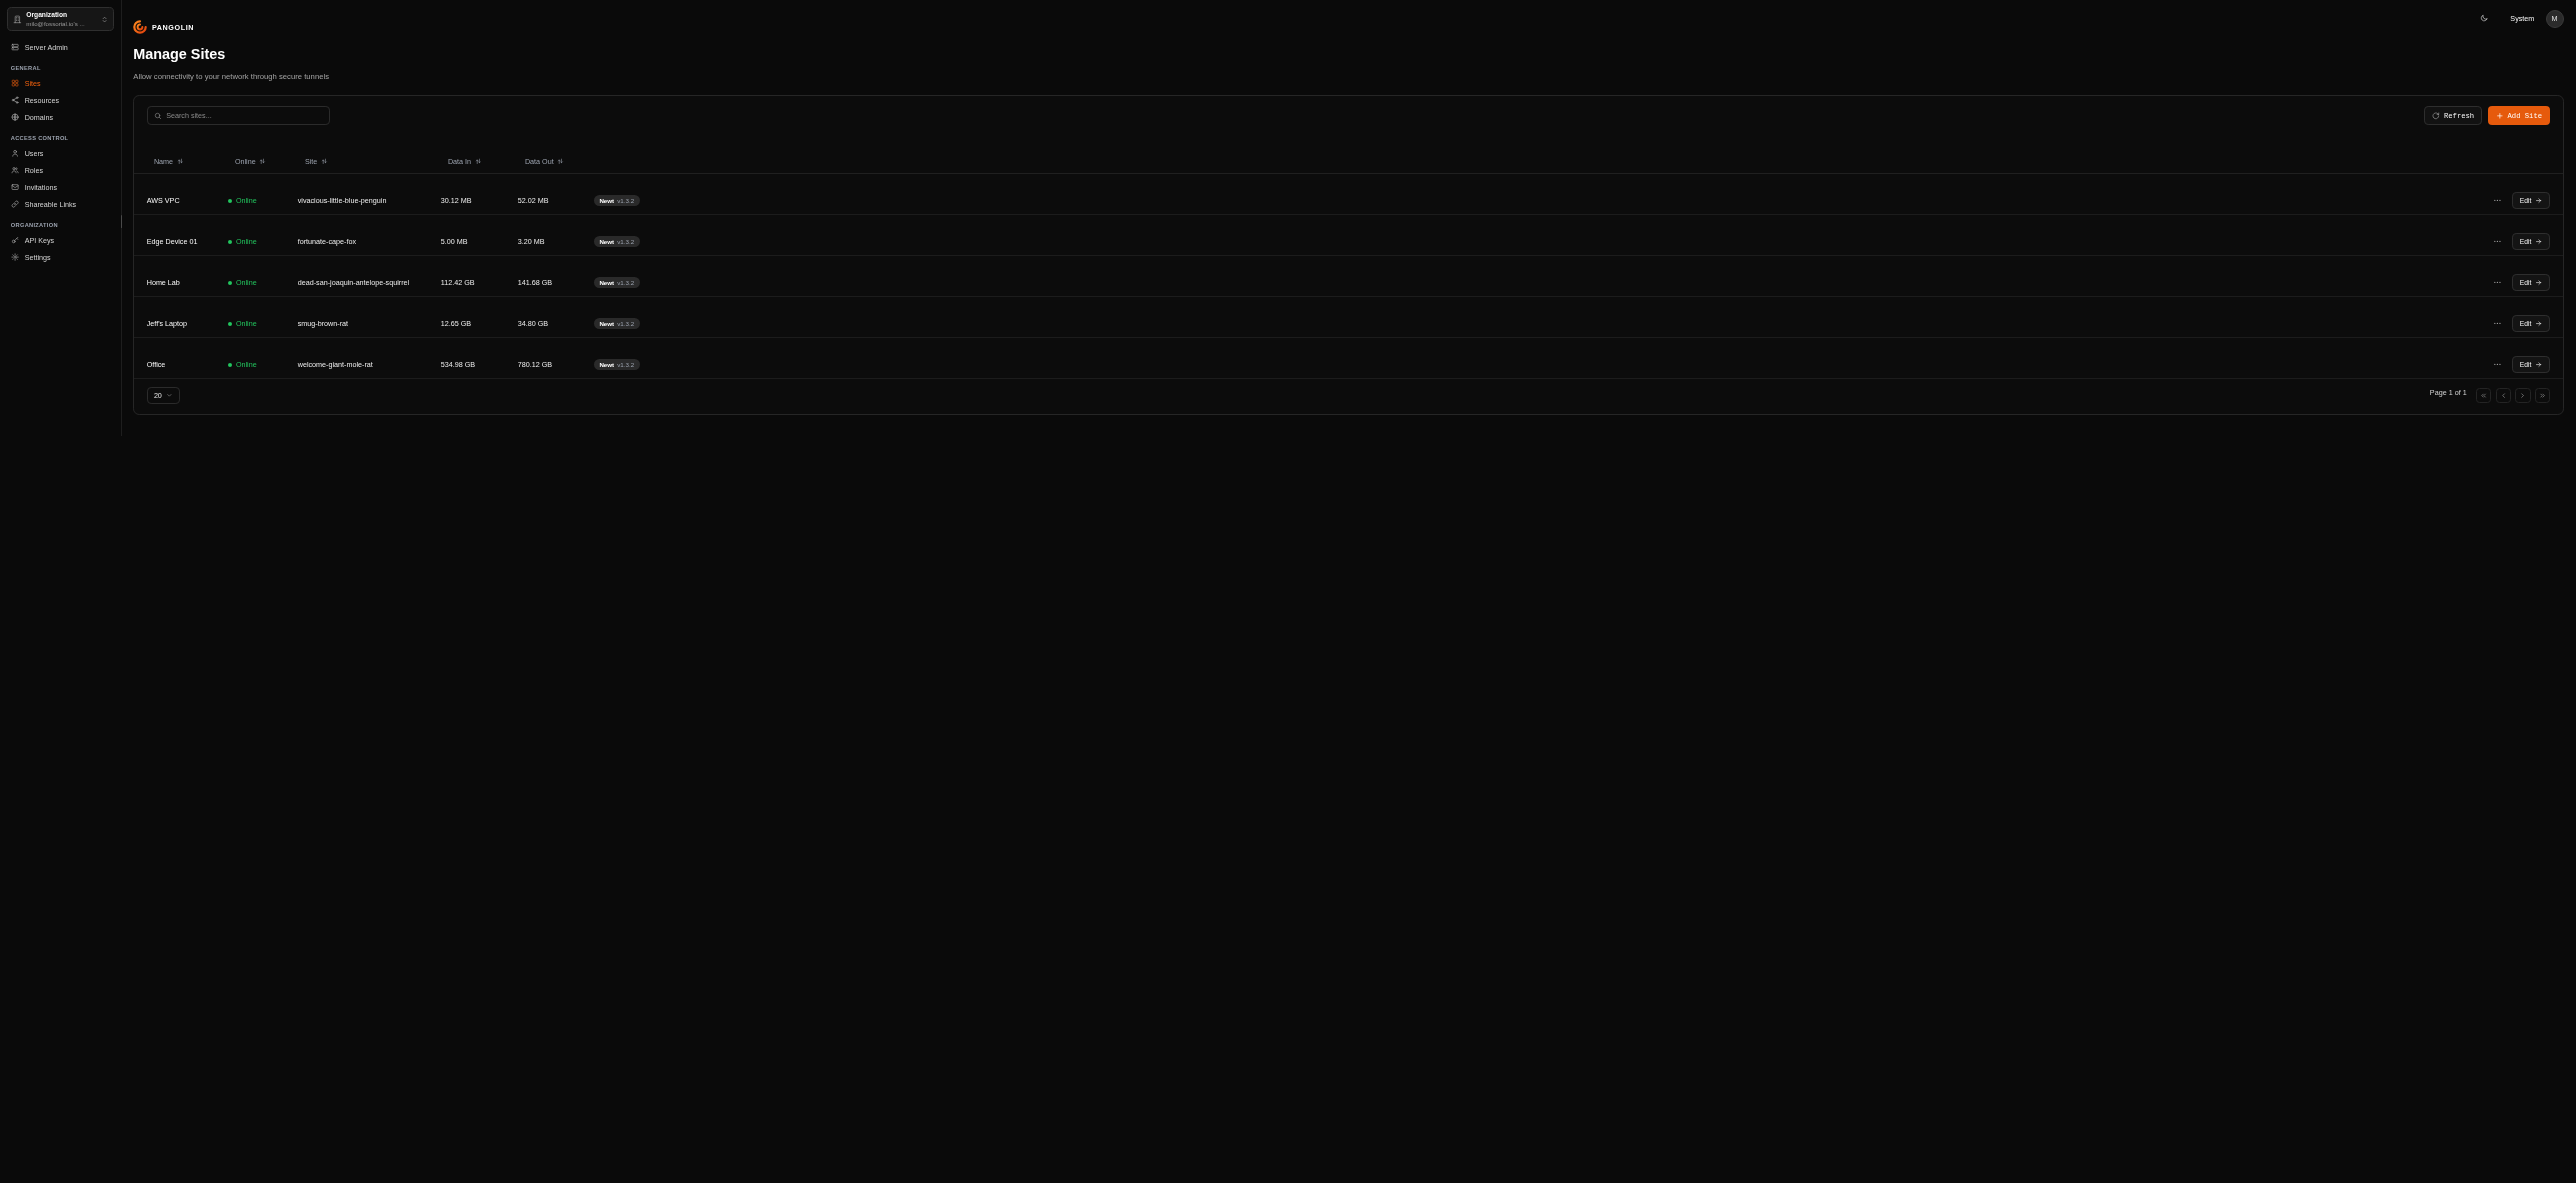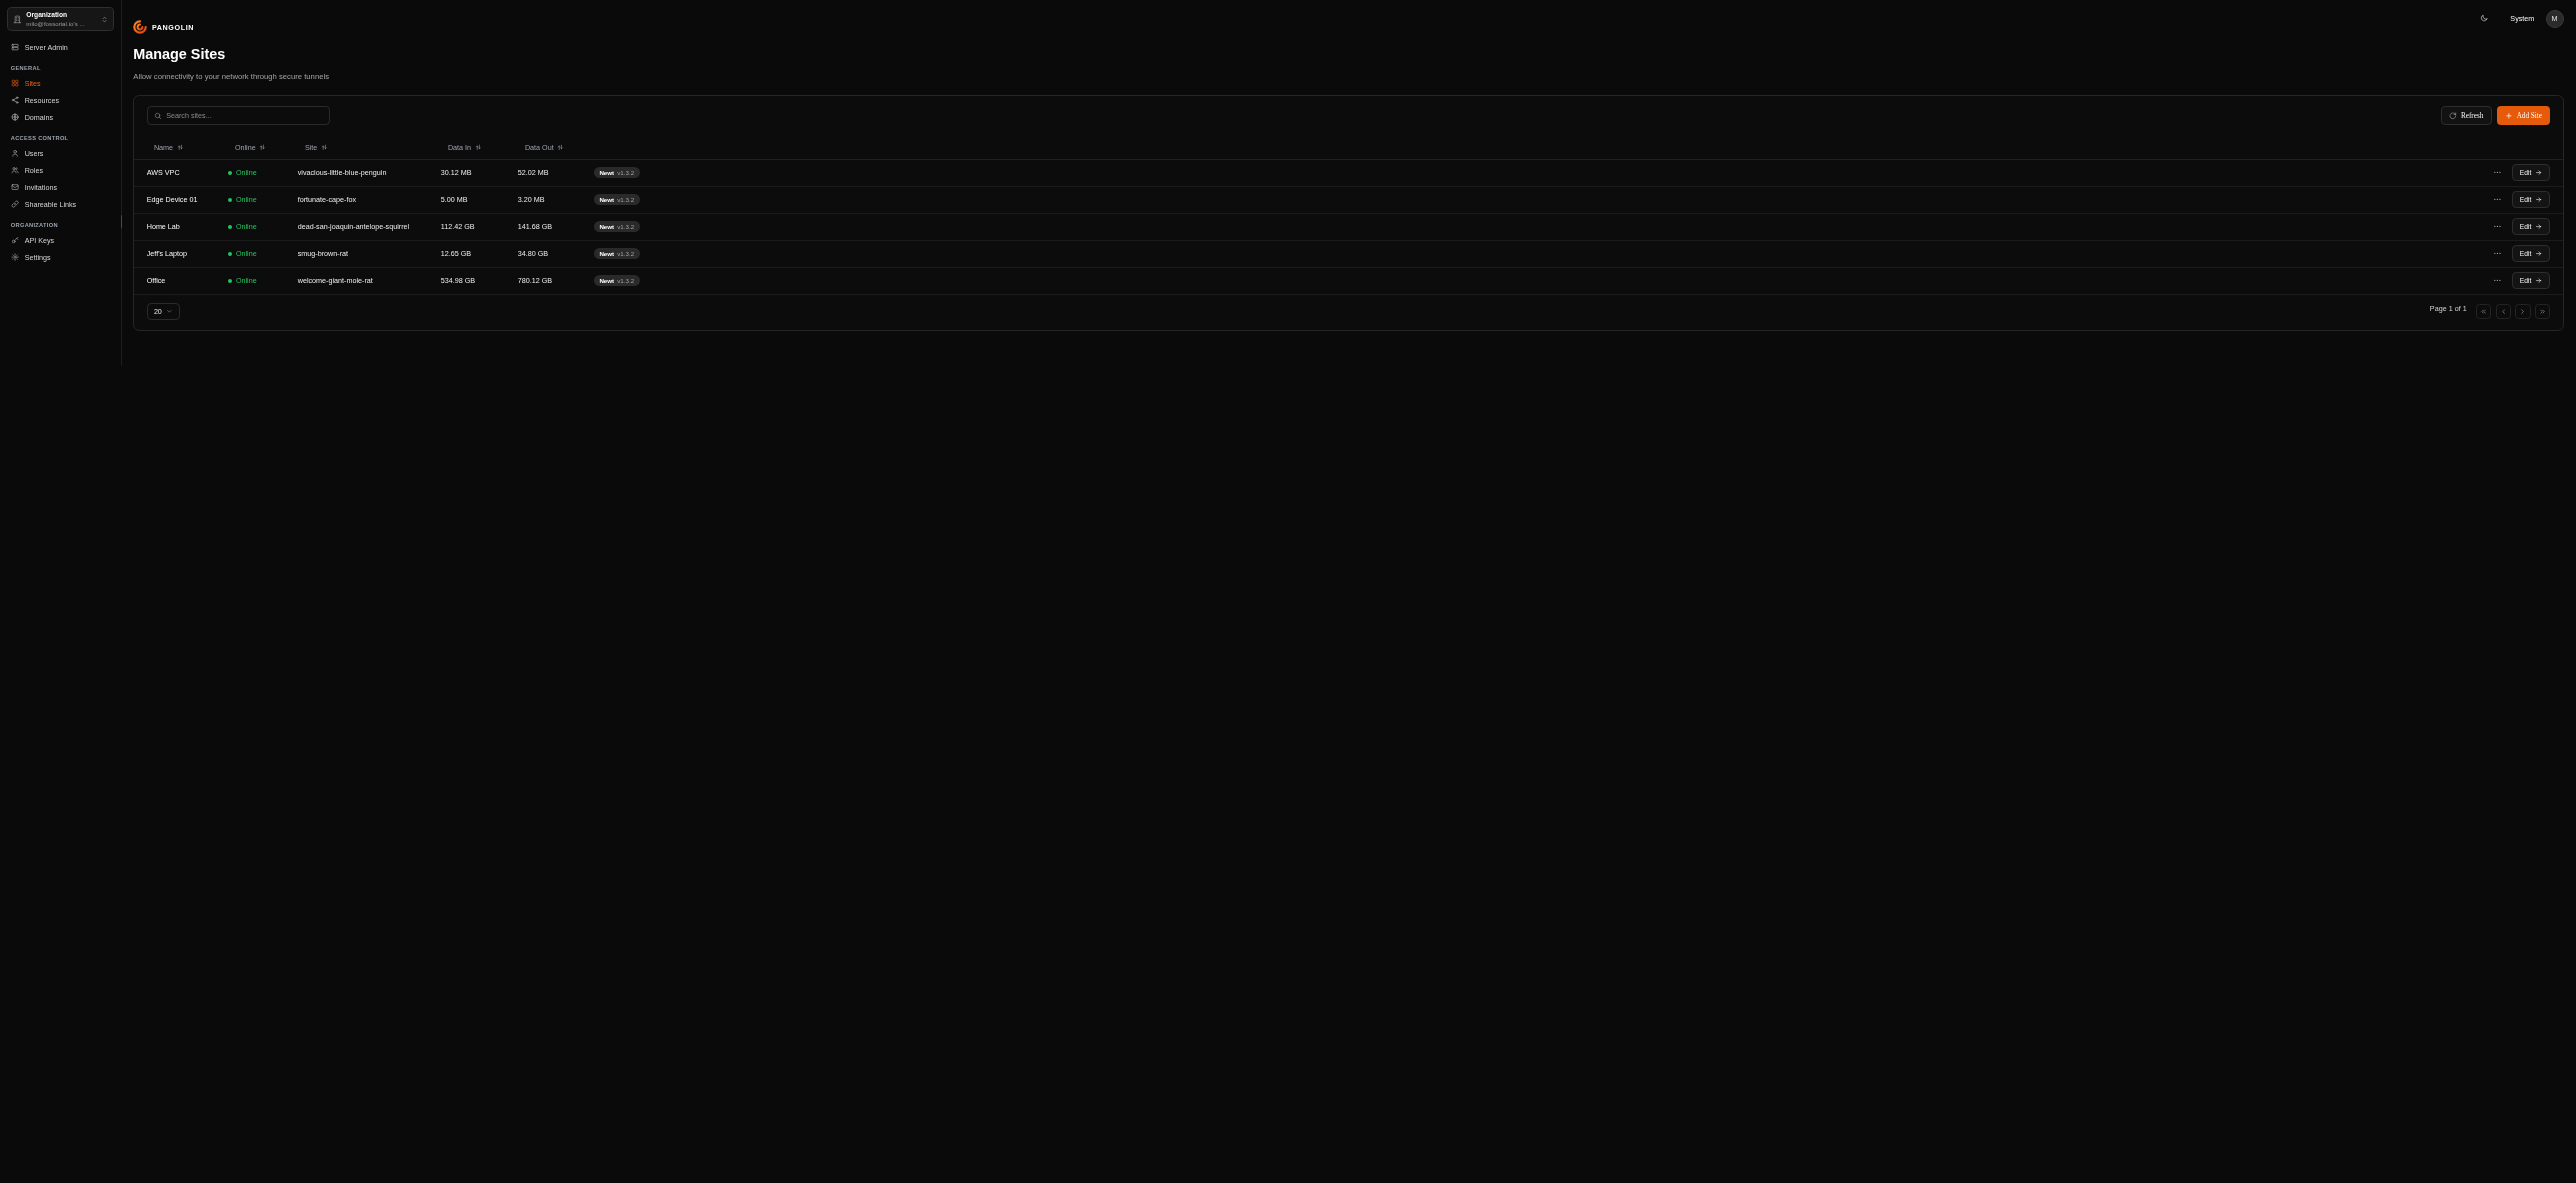--- a/index.html
+++ b/index.html
@@ -85,31 +85,32 @@
   .search-box input {
     flex: 1; background: transparent; border: none; outline: none;
     color: #e5e5e5; font-size: 7.2px; font-family: inherit;
   }
   .search-box input::placeholder { color: #8a8a8a; }
   .toolbar-actions { display: flex; align-items: center; gap: 5.2px; }
   .btn {
     display: inline-flex; align-items: center; gap: 4.1px;
     height: 18.5px; padding: 0 7.2px; border-radius: 4.1px;
     font-size: 7.2px; font-weight: 500; cursor: pointer;
-    font-family: Liberation Serif, serif; border: 0.5px solid transparent;
+    font-family: Liberation Mono, monospace; border: 0.5px solid transparent;
   }
   .btn-secondary { background: #121212; border-color: #2e2e2e; color: #fafafa; }
   .btn-primary { background: #e65a0c; color: #fff; }
 
   
   .trow {
     display: grid;
     grid-template-columns: 81px 70px 143px 77px 76px 1fr auto;
     align-items: center;
     padding: 0 12.4px;
+    margin-top: 14px;
   }
   .thead { height: 24px; border-bottom: 0.5px solid #202020; }
   .th {
     display: flex; align-items: center; gap: 3.6px;
     color: #9ca3af; font-size: 7.2px; padding-left: 7.2px; cursor: pointer;
   }
   .th .icon { color: #9ca3af; }
   .tbody-row { height: 27px; border-bottom: 0.5px solid #1c1c1c; font-size: 7.2px; }
   .cell-name { color: #fafafa; }
   .cell-status { display: flex; align-items: center; gap: 4.1px; color: #22c55e; }

